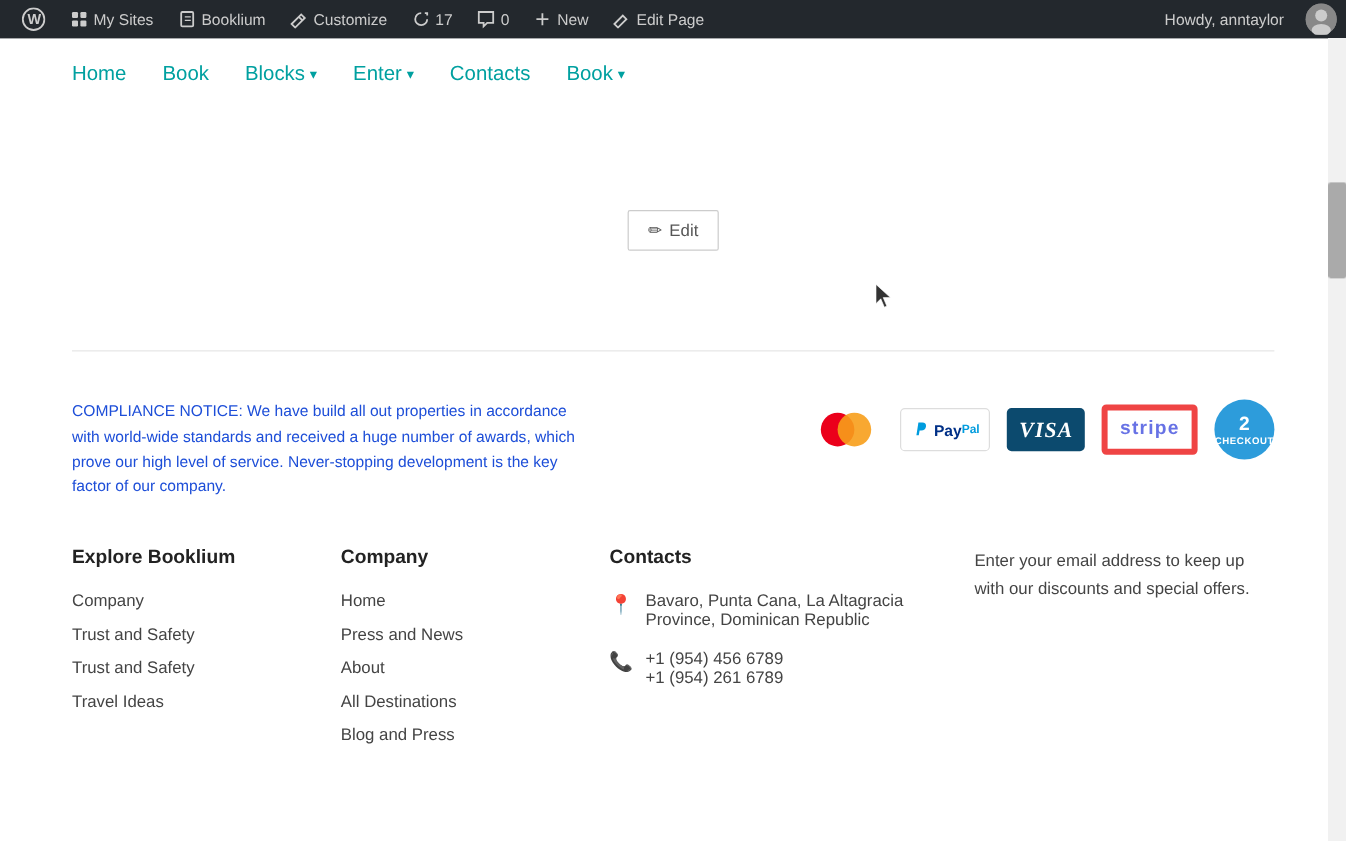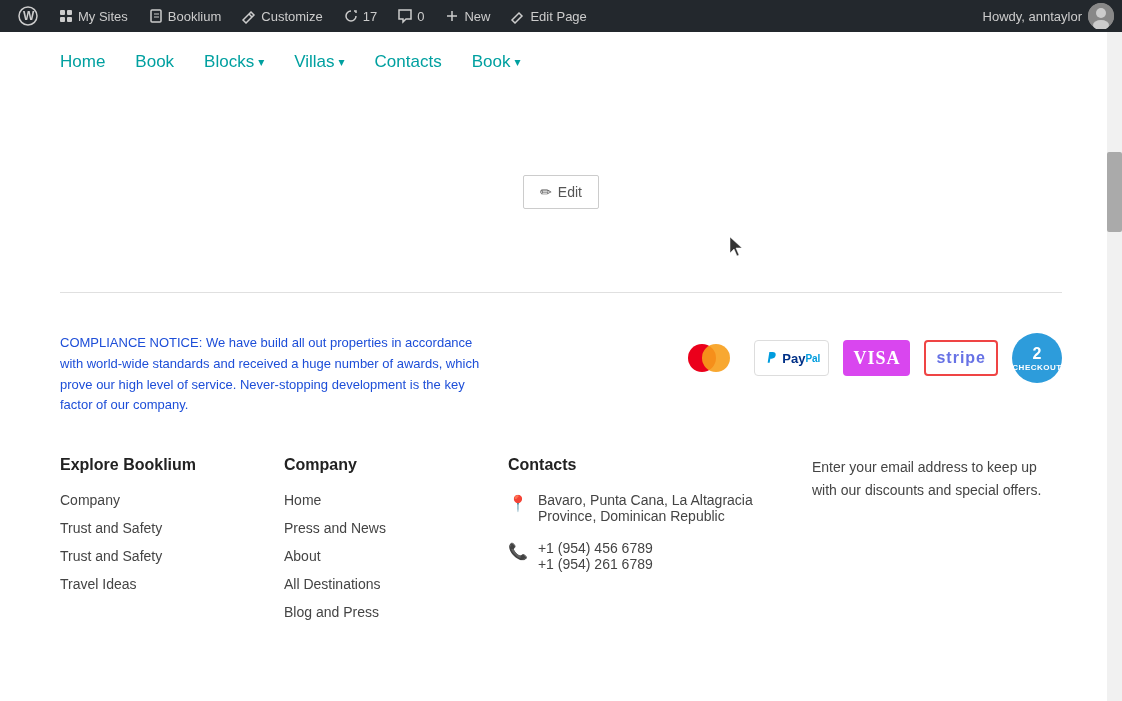--- a/index.html
+++ b/index.html
@@ -28,21 +28,21 @@
       color: #ccc;
       font-size: 13px;
       padding: 0 10px;
       height: 32px;
       cursor: pointer;
       white-space: nowrap;
     }
     .admin-bar-right {
       display: flex;
       align-items: center;
-      gap: 6px;
+      gap: 18px;
       color: #ccc;
       font-size: 13px;
       margin-left: auto;
     }
     .admin-bar-right .avatar {
       width: 26px; height: 26px; border-radius: 50%; background: #888;
       display: inline-flex; align-items: center; justify-content: center;
       font-size: 12px; color: #fff;
     }
 
@@ -142,32 +142,33 @@
     .paypal-badge {
       background: #fff;
       border: 1px solid #ddd;
       border-radius: 4px;
       padding: 4px 8px;
       font-size: 13px;
       font-weight: bold;
       color: #003087;
     }
     .visa-badge {
-      background: #d946ef;
+      background: #0c4a6e;
       color: #fff;
       font-size: 18px;
       font-weight: 900;
+      font-style: italic;
       padding: 4px 10px;
       border-radius: 4px;
       font-family: 'Times New Roman', serif;
       letter-spacing: 1px;
     }
     .stripe-badge {
       background: #fff;
-      border: 2px solid #ef4444;
+      border: 5px solid #ef4444;
       border-radius: 4px;
       padding: 16px 10px;
       font-size: 16px;
       font-weight: bold;
       color: #6772e5;
       font-family: Arial, sans-serif;
       letter-spacing: 1px;
     }
     .twocheckout-badge {
       background: #2d9cdb;
@@ -329,21 +330,21 @@
     <span>Home</span>
   </a>
   <a class="nav-link">
     <span>Book</span>
   </a>
   <a class="nav-link">
     <span>Blocks</span>
     <span class="arrow">▾</span>
   </a>
   <a class="nav-link">
-    <span>Villas</span>
+    <span>Enter</span>
     <span class="arrow">▾</span>
   </a>
   <a class="nav-link">
     <span>Contacts</span>
   </a>
   <a class="nav-link">
     <span>Book</span>
     <span class="arrow">▾</span>
   </a>
 </nav>

